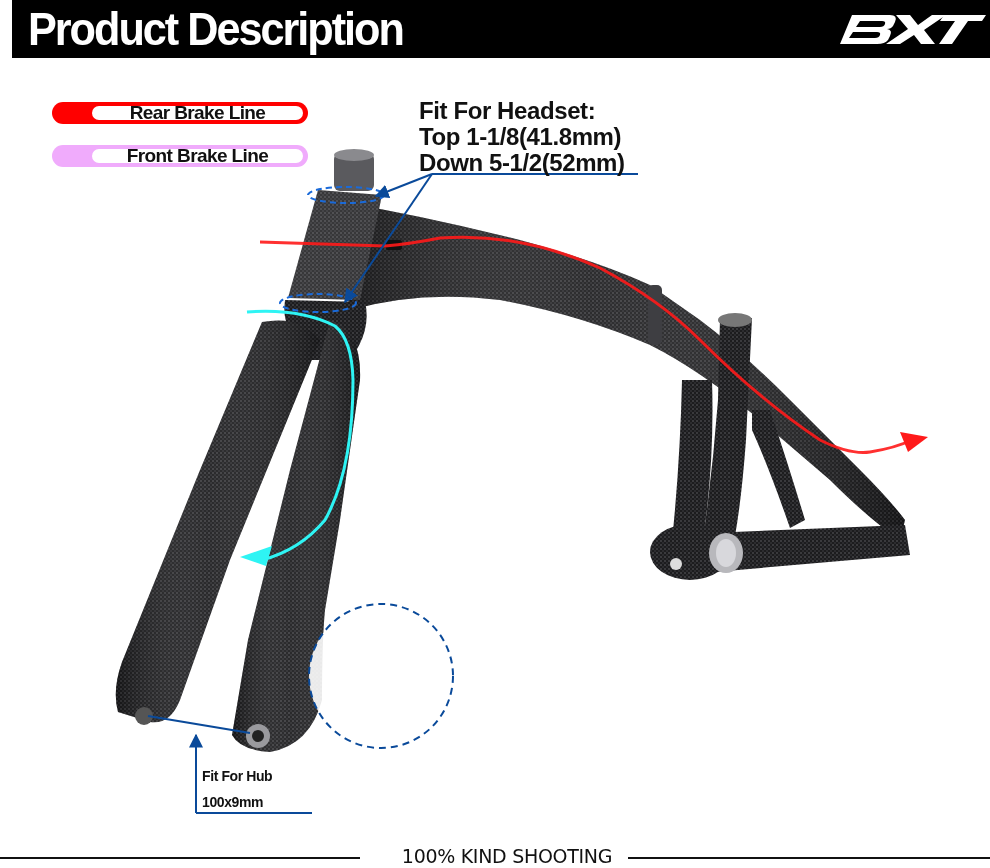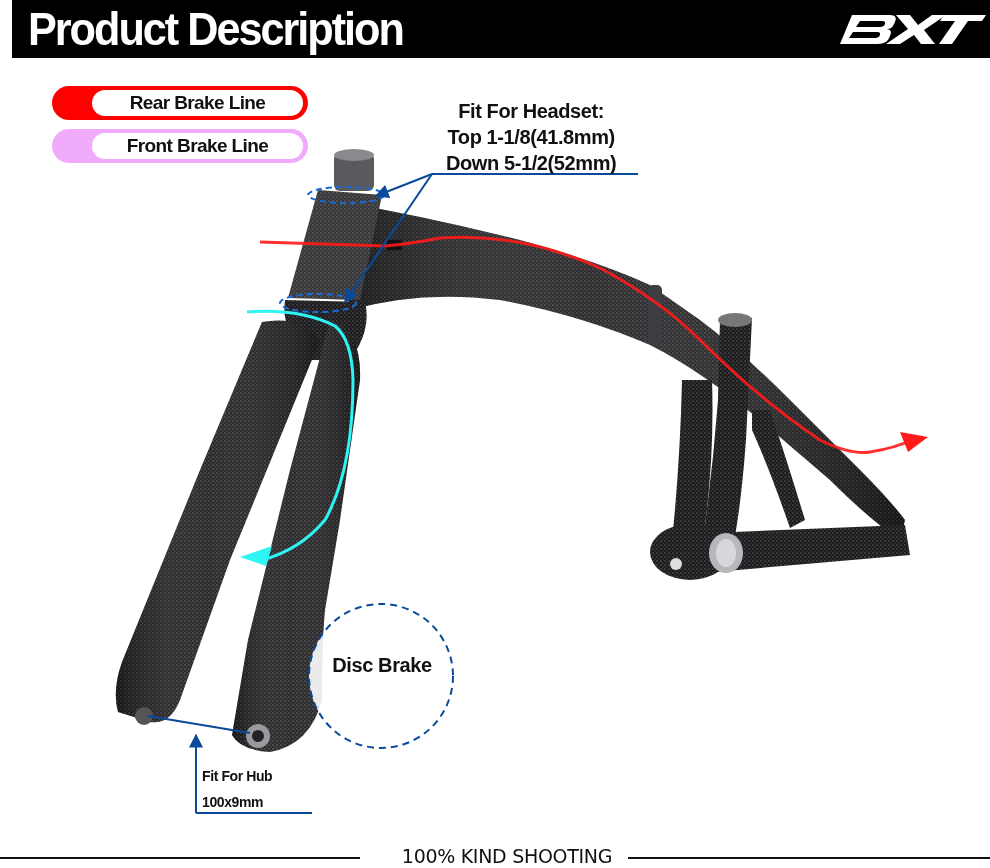--- a/index.html
+++ b/index.html
@@ -2,25 +2,25 @@
 <html><head>
 <meta charset="utf-8">
 <style>
   html, body { margin: 0; padding: 0; background: #ffffff; }
   body { width: 990px; height: 868px; position: relative; overflow: hidden; font-family: "Liberation Sans", sans-serif; }
 
   .header-bar { position: absolute; left: 12px; top: 0; width: 990px; height: 58px; background: #000; padding-left: 48px; }
   .page-title { position: absolute; left: 16px; top: 2px; color: #fff; font-family: "Liberation Sans", sans-serif; font-weight: bold; font-size: 47px; letter-spacing: -2.2px; line-height: 54px; transform: scaleX(0.92); transform-origin: left center; white-space: nowrap; }
   .brand-logo { position: absolute; left: 826px; top: 12px; width: 150px; height: 34px; }
 
-  .legend-pill { position: absolute; left: 52px; width: 256px; height: 34px; border-radius: 17px; box-sizing: border-box; }
+  .legend-pill { position: absolute; left: 52px; width: 256px; height: 22px; border-radius: 17px; box-sizing: border-box; margin-top: 16px; }
   .legend-pill .inner { position: absolute; left: 40px; top: 4px; right: 5px; bottom: 4px; background: #fff; border-radius: 13px; display: flex; align-items: center; justify-content: center; font-weight: bold; font-size: 19px; letter-spacing: -0.6px; color: #111; }
 
   .callout-text { position: absolute; font-weight: bold; color: #111; white-space: nowrap; letter-spacing: -0.4px; }
-  .headset-text { left: 446px; top: 98px; font-size: 20px; line-height: 26px; text-align: center; }
+  .headset-text { left: 419px; top: 98px; font-size: 24px; line-height: 26px; }
   .hub-text { left: 202px; top: 763px; font-size: 14px; line-height: 26px; }
   .disc-text { left: 310px; top: 652px; width: 144px; text-align: center; font-size: 20px; line-height: 27px; }
 
   .footer-line { position: absolute; top: 857px; height: 1.5px; background: #111; }
   .footer-text { position: absolute; left: 375px; top: 845px; width: 264px; text-align: center; font-family: "DejaVu Sans", sans-serif; font-size: 19px; color: #111; letter-spacing: -0.3px; white-space: nowrap; }
 
   svg.scene { position: absolute; left: 0; top: 0; }
 </style>
 </head>
 <body>
@@ -127,21 +127,20 @@
   <line x1="196" y1="813" x2="312" y2="813" stroke="#0a4a9a" stroke-width="2"></line>
 </svg>
 
 <div class="callout-text headset-text">
   <div>Fit For Headset:</div>
   <div>Top 1-1/8(41.8mm)</div>
   <div>Down 5-1/2(52mm)</div>
 </div>
 
 <div class="callout-text disc-text">
-  <div>Disc Brake</div>
 </div>
 
 <div class="callout-text hub-text">
   <div>Fit For Hub</div>
   <div>100x9mm</div>
 </div>
 
 <div class="footer-line" style="left:0; width:360px;"></div>
 <div class="footer-text">100% KIND SHOOTING</div>
 <div class="footer-line" style="left:628px; width:362px;"></div>

